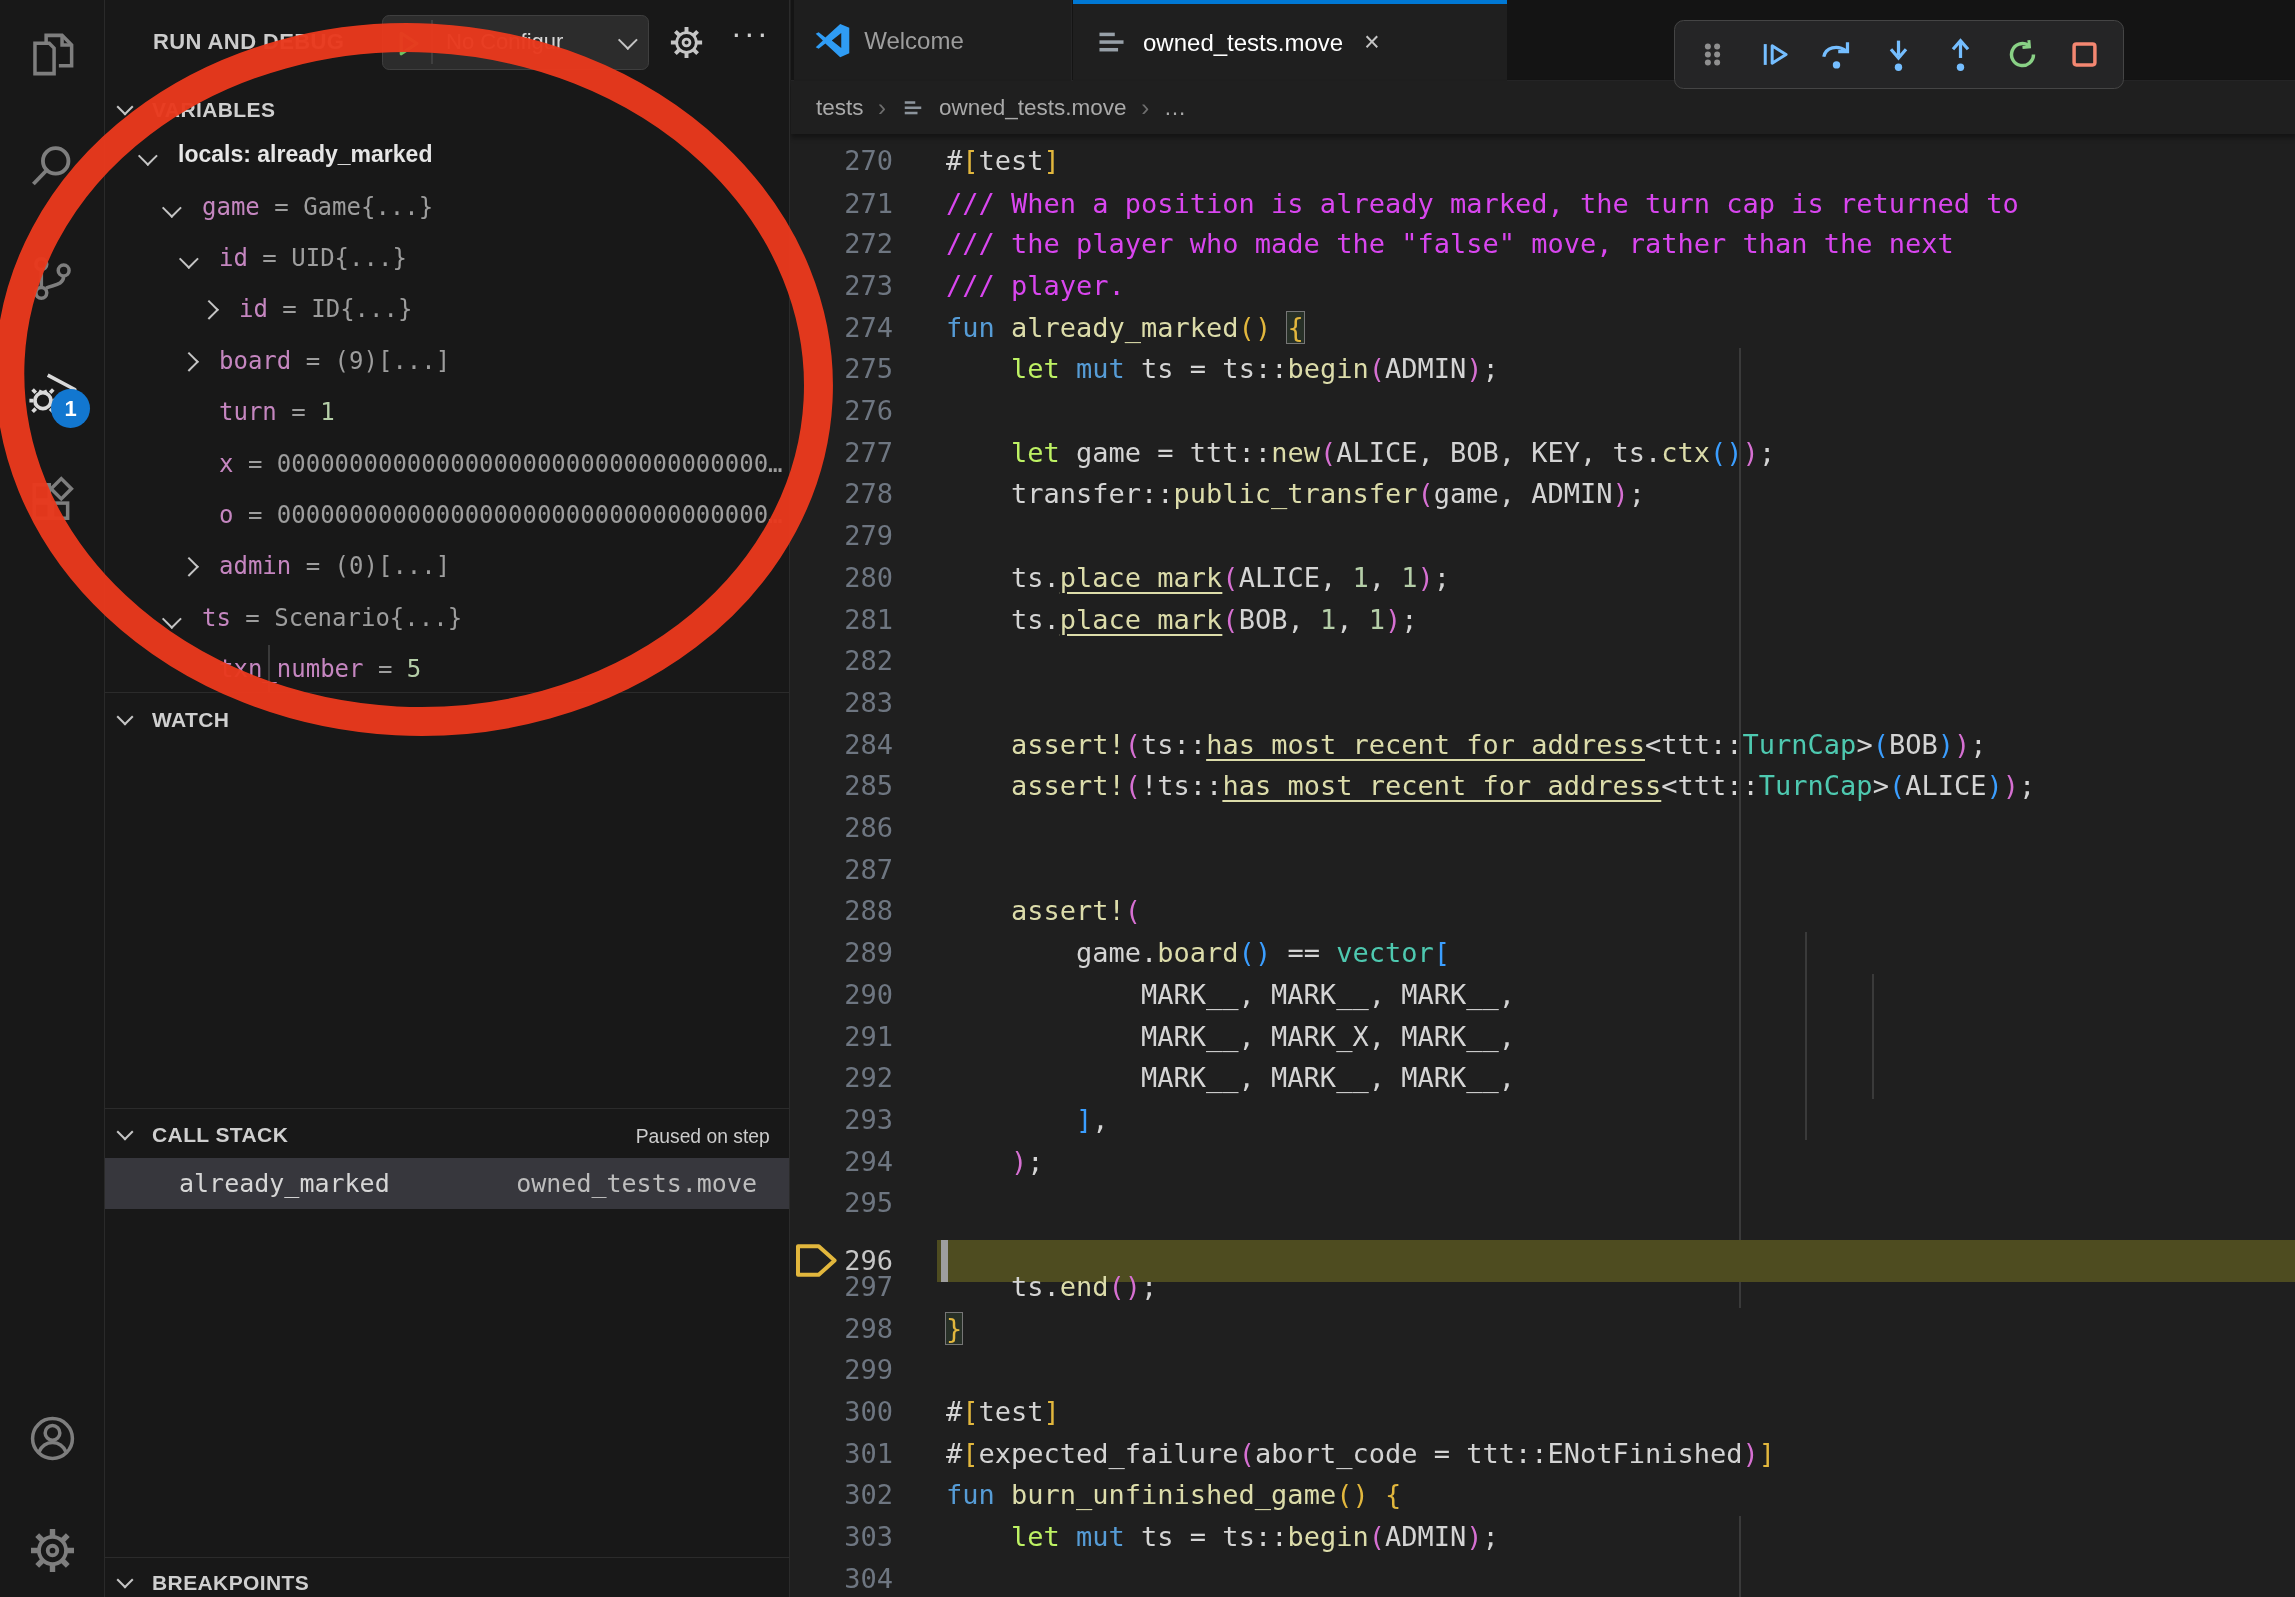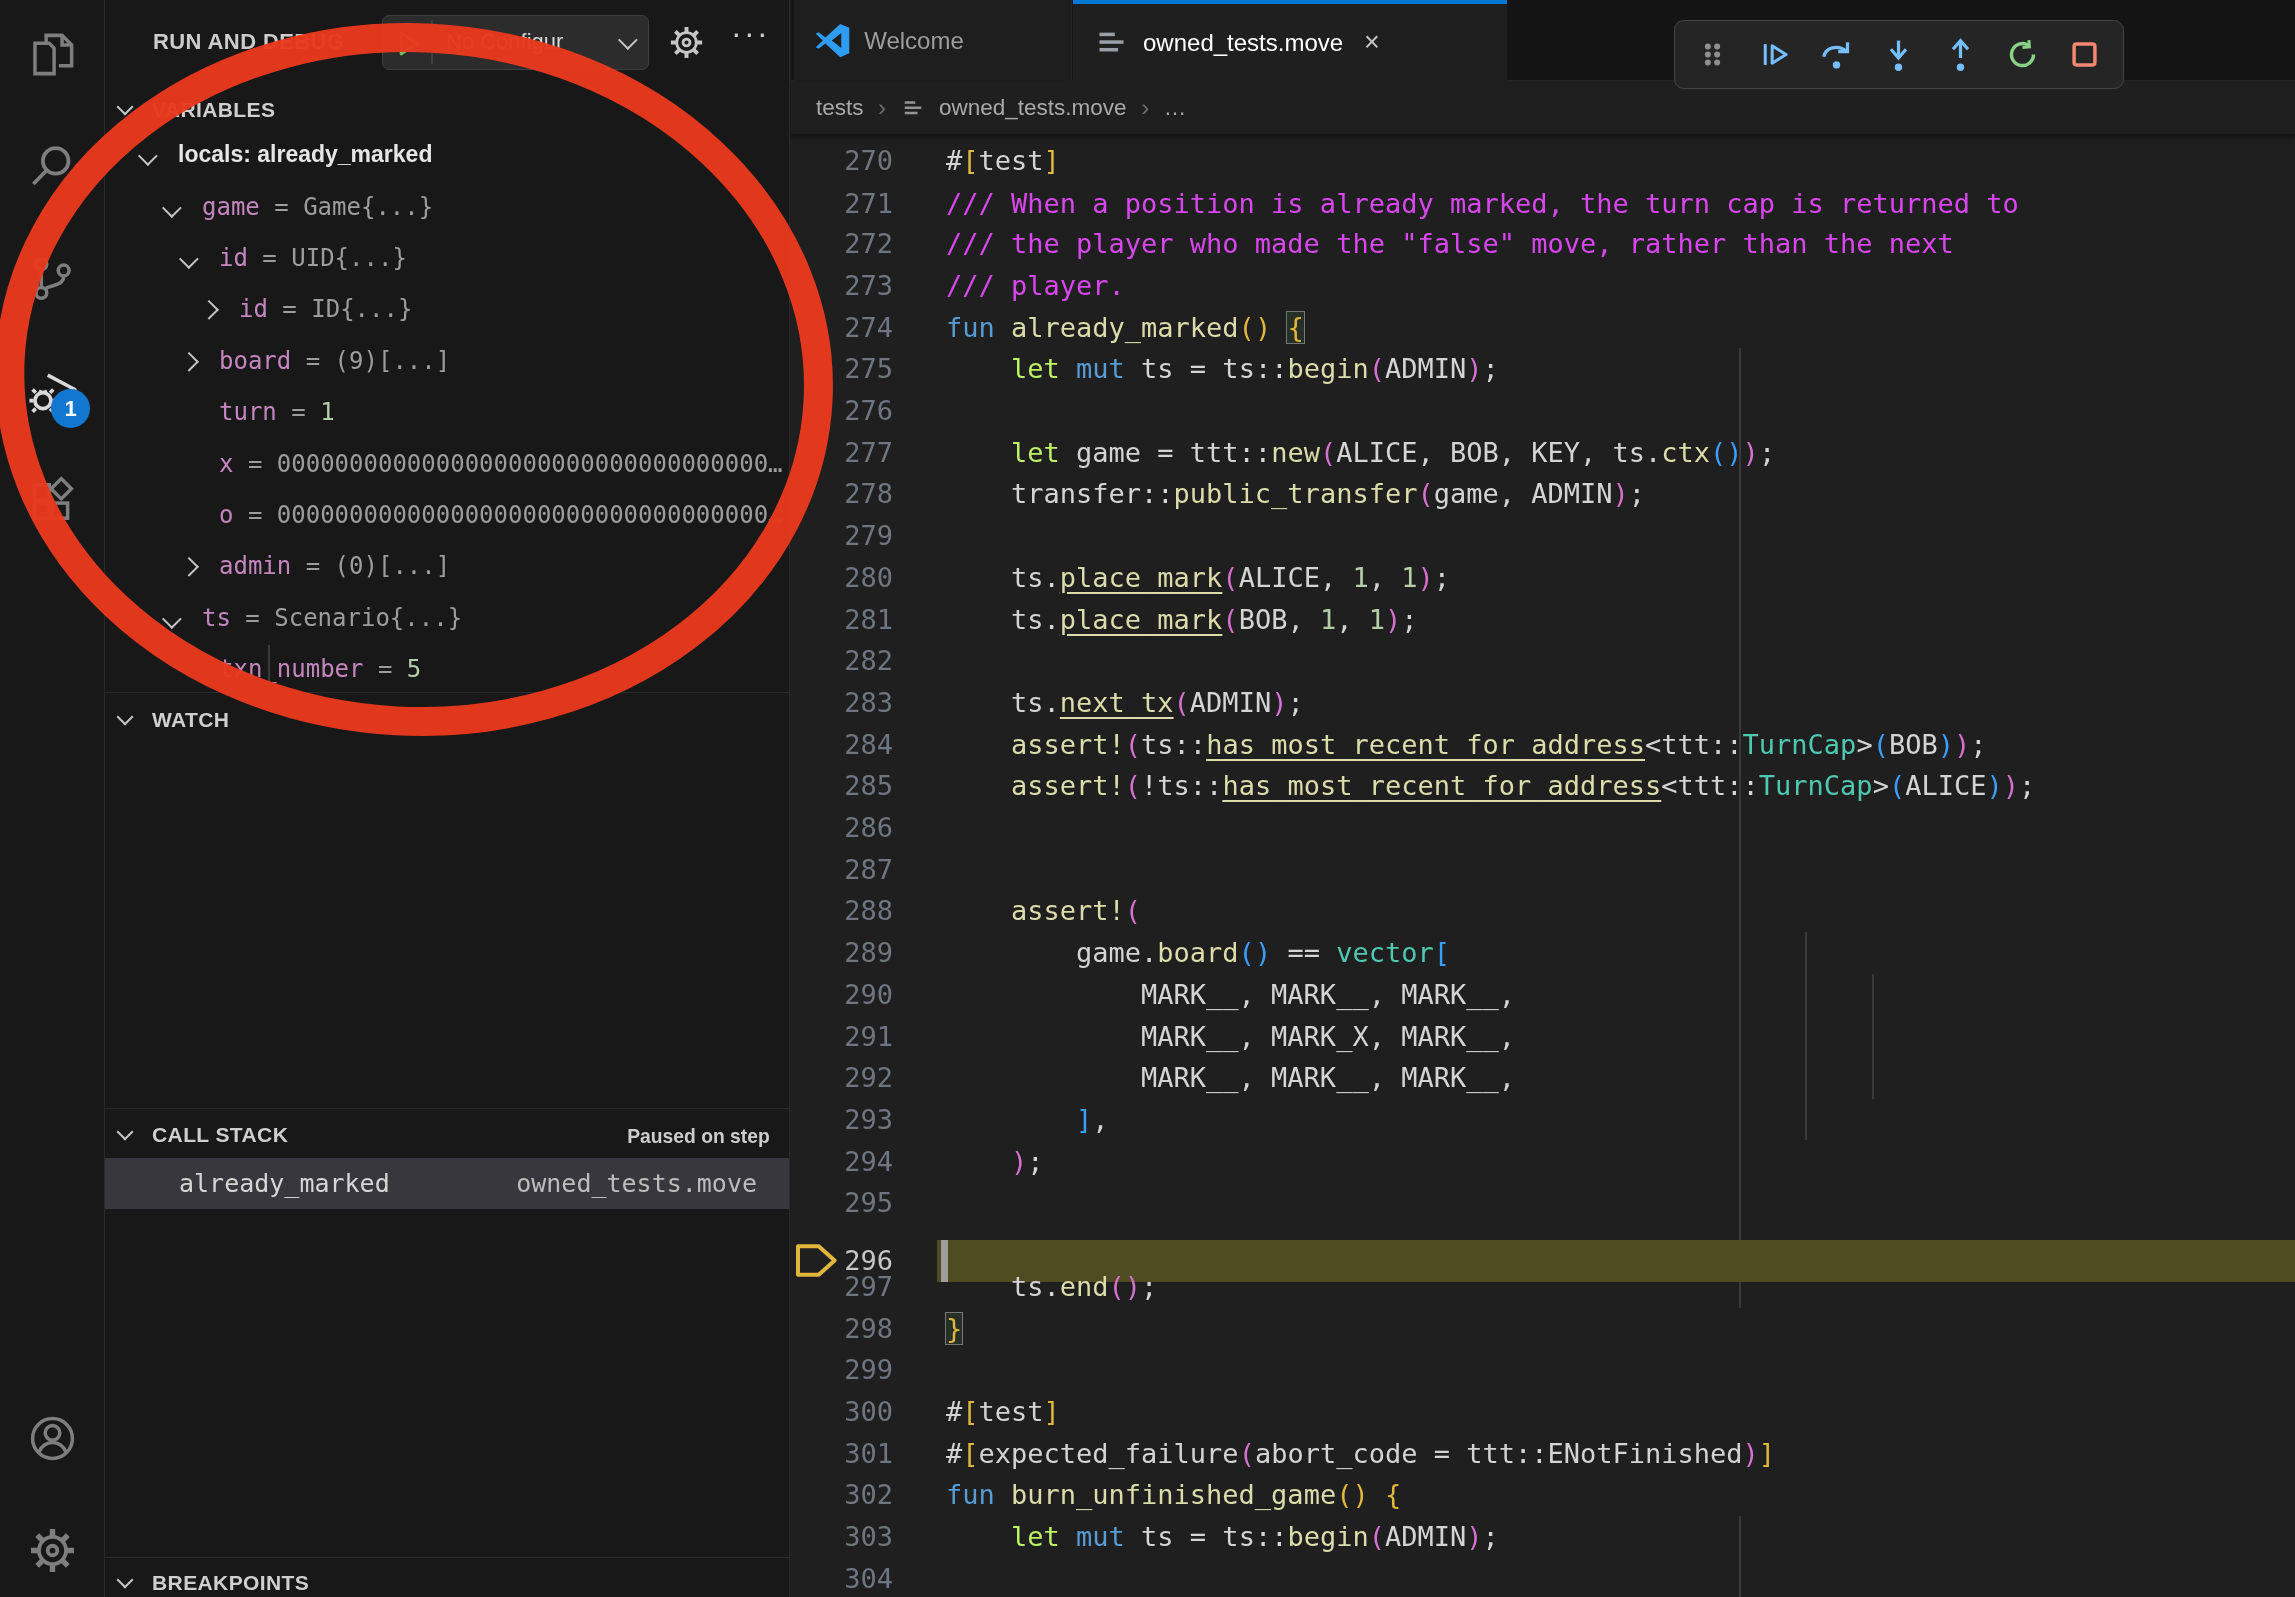--- a/index.html
+++ b/index.html
@@ -44,21 +44,21 @@
   .trow { position:absolute; left:0; width:100%; height:51px; white-space:nowrap; }
   .trow .chev { position:absolute; top:19.3px; }
   .trow .t-text { position:absolute; top:10.5px; font-family:"DejaVu Sans Mono", monospace; font-size:24px; color:#9d9d9d; }
   .trow .t-scope { position:absolute; top:11.3px; font-size:23px; font-weight:700; color:#e6e6e6; font-family:"Liberation Sans", sans-serif; }
   .t-name { color:#c586c0; }
   .t-eq { color:#9d9d9d; }
   .t-val { color:#9d9d9d; }
   .t-val.num { color:#b5cea8; }
   .tree-guide { position:absolute; width:1.6px; background:#3a3a3a; }
 
-  #callstack-status { position:absolute; right:19.3px; font-size:19.3px; font-weight:700; color:#cccccc; }
+  #callstack-status { position:absolute; right:19.3px; font-size:19.3px; font-weight:400; color:#cccccc; }
   .frame-row { position:absolute; left:0; width:100%; height:51px; background:#37373d; }
   .frame-fn { position:absolute; left:74px; top:11.3px; font-family:"DejaVu Sans Mono", monospace; font-size:25px; color:#d6d6d6; }
   .frame-file { position:absolute; right:32px; top:11.3px; font-family:"DejaVu Sans Mono", monospace; font-size:25px; color:#bdbdbd; }
 
   
   #editor { position:absolute; left:791px; top:0; width:1505px; height:1597px; background:#1f1f1f; }
   #tabstrip { position:absolute; left:0; top:0; width:100%; height:81px; background:#141414; border-bottom:0.8px solid #252526; }
   .tab { position:absolute; top:0; height:81px; display:flex; align-items:center; }
   #tab-welcome { left:3.2px; width:278px; background:#1e1e1e; border-right:0.8px solid #252526; }
   #tab-active { left:282px; width:434px; background:#1f1f1f; border-top:4px solid #0078d4; height:81px; }
@@ -353,21 +353,21 @@
           <div class="crow" style="top: 130px;"><span class="ln">273</span><span class="ctext"><span class="s-m">/// player.</span></span></div>
           <div class="crow" style="top: 172px;"><span class="ln">274</span><span class="ctext"><span class="s-k">fun </span><span class="s-f">already_marked</span><span class="s-1">(</span><span class="s-1">)</span><span class="s-p"> </span><span class="s-B">{</span></span></div>
           <div class="crow" style="top: 213px;"><span class="ln">275</span><span class="ctext"><span class="s-p">    </span><span class="s-c">let </span><span class="s-k">mut </span><span class="s-p">ts = ts::</span><span class="s-f">begin</span><span class="s-2">(</span><span class="s-p">ADMIN</span><span class="s-2">)</span><span class="s-p">;</span></span></div>
           <div class="crow" style="top: 255px;"><span class="ln">276</span><span class="ctext"></span></div>
           <div class="crow" style="top: 297px;"><span class="ln">277</span><span class="ctext"><span class="s-p">    </span><span class="s-c">let </span><span class="s-p">game = ttt::</span><span class="s-f">new</span><span class="s-2">(</span><span class="s-p">ALICE, BOB, KEY, ts.</span><span class="s-f">ctx</span><span class="s-3">(</span><span class="s-3">)</span><span class="s-2">)</span><span class="s-p">;</span></span></div>
           <div class="crow" style="top: 338px;"><span class="ln">278</span><span class="ctext"><span class="s-p">    transfer::</span><span class="s-f">public_transfer</span><span class="s-2">(</span><span class="s-p">game, ADMIN</span><span class="s-2">)</span><span class="s-p">;</span></span></div>
           <div class="crow" style="top: 380px;"><span class="ln">279</span><span class="ctext"></span></div>
           <div class="crow" style="top: 422px;"><span class="ln">280</span><span class="ctext"><span class="s-p">    ts.</span><span class="s-F">place_mark</span><span class="s-2">(</span><span class="s-p">ALICE, </span><span class="s-n">1</span><span class="s-p">, </span><span class="s-n">1</span><span class="s-2">)</span><span class="s-p">;</span></span></div>
           <div class="crow" style="top: 464px;"><span class="ln">281</span><span class="ctext"><span class="s-p">    ts.</span><span class="s-F">place_mark</span><span class="s-2">(</span><span class="s-p">BOB, </span><span class="s-n">1</span><span class="s-p">, </span><span class="s-n">1</span><span class="s-2">)</span><span class="s-p">;</span></span></div>
           <div class="crow" style="top: 505px;"><span class="ln">282</span><span class="ctext"></span></div>
-          <div class="crow" style="top: 547px;"><span class="ln">283</span><span class="ctext"><span class="s-p">    ts.</span><span class="s-F">next_tx</span><span class="s-2">(</span><span class="s-p">ADMIN</span><span class="s-2">)</span><span class="s-p">;</span></span></div>
+          <div class="crow" style="top: 547px;"><span class="ln">283</span></div>
           <div class="crow" style="top: 589px;"><span class="ln">284</span><span class="ctext"><span class="s-p">    </span><span class="s-f">assert!</span><span class="s-2">(</span><span class="s-p">ts::</span><span class="s-F">has_most_recent_for_address</span><span class="s-p">&lt;ttt::</span><span class="s-t">TurnCap</span><span class="s-p">&gt;</span><span class="s-3">(</span><span class="s-p">BOB</span><span class="s-3">)</span><span class="s-2">)</span><span class="s-p">;</span></span></div>
           <div class="crow" style="top: 630px;"><span class="ln">285</span><span class="ctext"><span class="s-p">    </span><span class="s-f">assert!</span><span class="s-2">(</span><span class="s-p">!ts::</span><span class="s-F">has_most_recent_for_address</span><span class="s-p">&lt;ttt::</span><span class="s-t">TurnCap</span><span class="s-p">&gt;</span><span class="s-3">(</span><span class="s-p">ALICE</span><span class="s-3">)</span><span class="s-2">)</span><span class="s-p">;</span></span></div>
           <div class="crow" style="top: 672px;"><span class="ln">286</span><span class="ctext"></span></div>
           <div class="crow" style="top: 714px;"><span class="ln">287</span></div>
           <div class="crow" style="top: 755px;"><span class="ln">288</span><span class="ctext"><span class="s-p">    </span><span class="s-f">assert!</span><span class="s-2">(</span></span></div>
           <div class="crow" style="top: 797px;"><span class="ln">289</span><span class="ctext"><span class="s-p">        game.</span><span class="s-f">board</span><span class="s-3">(</span><span class="s-3">)</span><span class="s-p"> == </span><span class="s-t">vector</span><span class="s-3">[</span></span></div>
           <div class="crow" style="top: 839px;"><span class="ln">290</span><span class="ctext"><span class="s-p">            MARK__, MARK__, MARK__,</span></span></div>
           <div class="crow" style="top: 881px;"><span class="ln">291</span><span class="ctext"><span class="s-p">            MARK__, MARK_X, MARK__,</span></span></div>
           <div class="crow" style="top: 922px;"><span class="ln">292</span><span class="ctext"><span class="s-p">            MARK__, MARK__, MARK__,</span></span></div>
           <div class="crow" style="top: 964px;"><span class="ln">293</span><span class="ctext"><span class="s-p">        </span><span class="s-3">]</span><span class="s-p">,</span></span></div>

